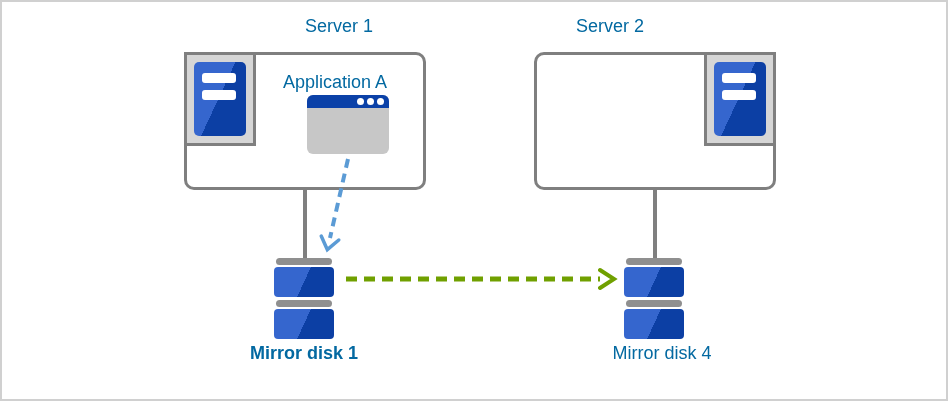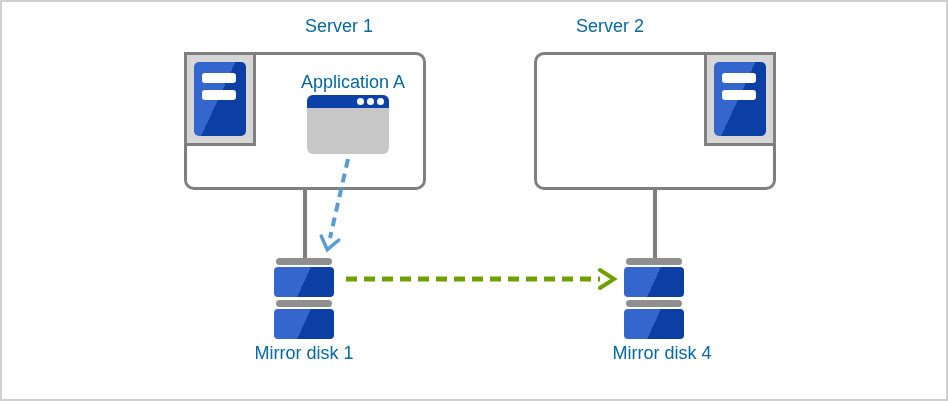--- a/index.html
+++ b/index.html
@@ -132,17 +132,17 @@
   </div>
   <div class="disk" style="left:622px; top:256px;">
     <div class="cap"></div>
     <div class="platter"></div>
     <div class="cap second"></div>
     <div class="platter"></div>
   </div>
 
   <div class="dlabel" style="left:252px; top:14px;">Server 1</div>
   <div class="dlabel" style="left:523px; top:14px;">Server 2</div>
-  <div class="dlabel" style="left:266px; top:70px;">Application A</div>
-  <div class="dlabel" style="left:217px; top:341px;">Mirror disk 1</div>
+  <div class="dlabel" style="left:248px; top:70px;">Application A</div>
+  <div class="dlabel" style="left:217px; top:341px;font-weight:bold;">Mirror disk 1</div>
   <div class="dlabel" style="left:575px; top:341px;">Mirror disk 4</div>
 
 </div>
 
 </body></html>

